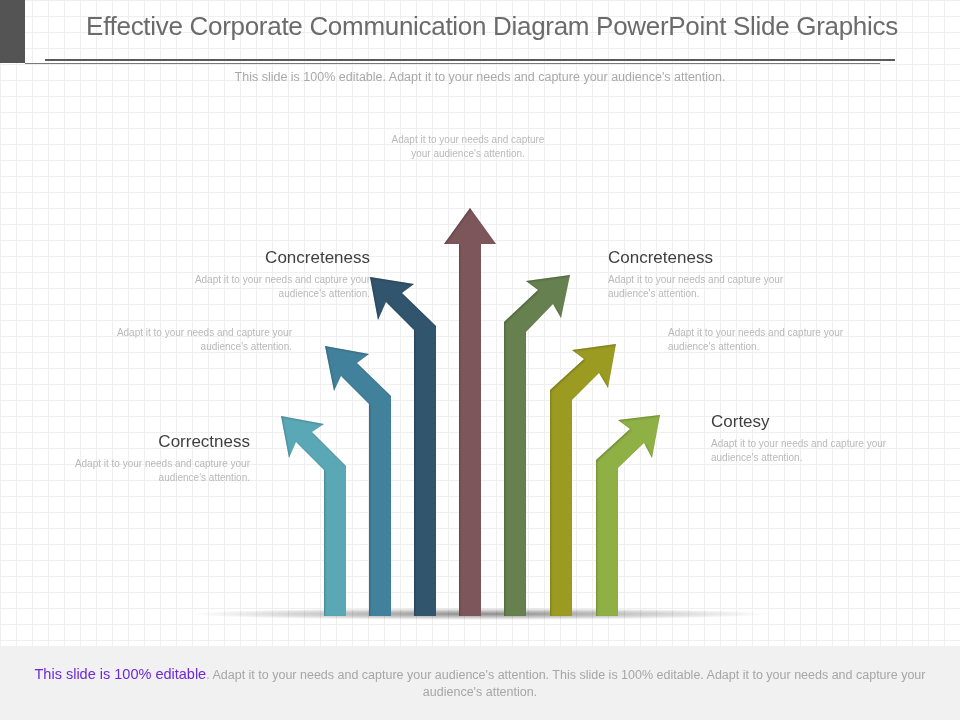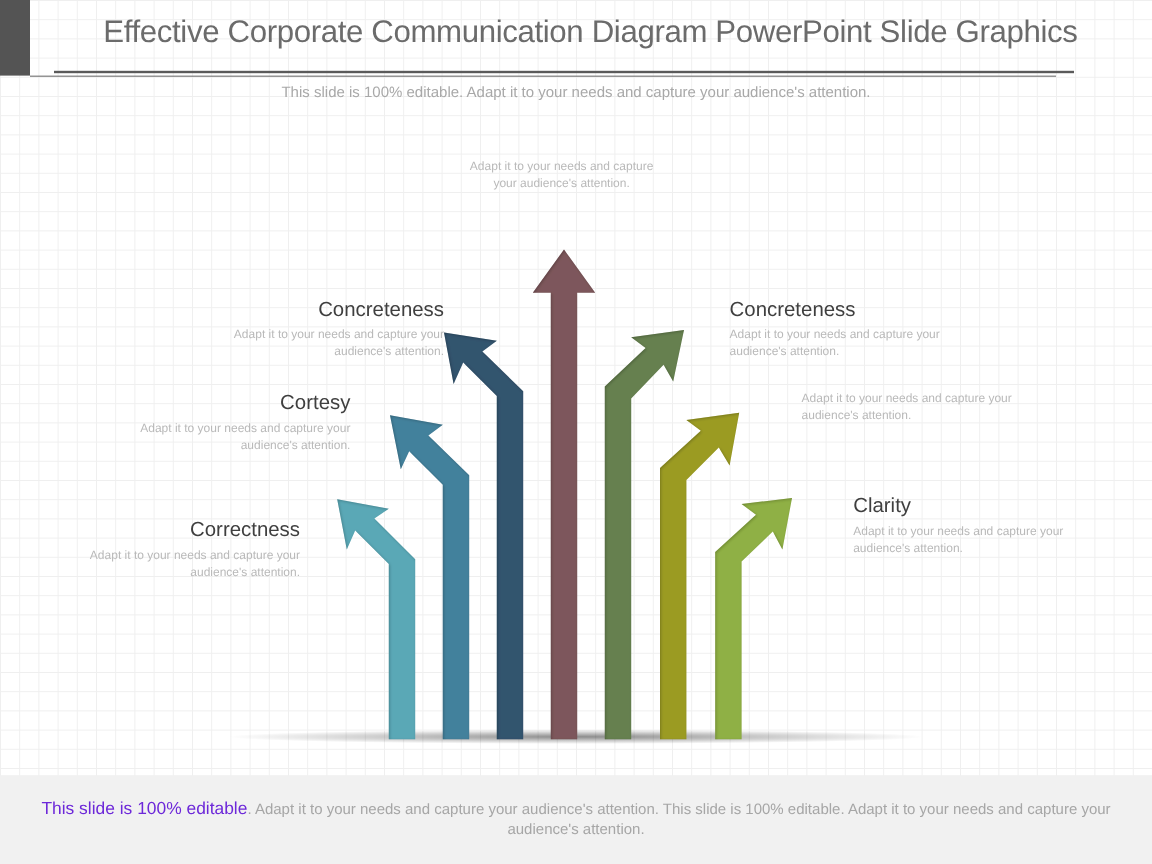--- a/index.html
+++ b/index.html
@@ -103,33 +103,32 @@
   <div class="head">Concreteness</div>
   <div class="desc" style="padding-left:34px;">Adapt it to your needs and capture your audience's attention.</div>
 </div>
 
 <div class="label align-l" style="left:608px; top:248px;">
   <div class="head">Concreteness</div>
   <div class="desc" style="padding-right:28px;">Adapt it to your needs and capture your audience's attention.</div>
 </div>
 
 <div class="label align-r" style="left:72px; top:326px;">
-  <div class="head">Cortesy</div>
   <div class="desc" style="padding-left:34px;">Adapt it to your needs and capture your audience's attention.</div>
 </div>
 
 <div class="label align-l" style="left:668px; top:326px;">
   <div class="desc" style="padding-right:28px;">Adapt it to your needs and capture your audience's attention.</div>
 </div>
 
 <div class="label align-r" style="left:30px; top:432px;">
   <div class="head">Correctness</div>
   <div class="desc" style="padding-left:34px;">Adapt it to your needs and capture your audience's attention.</div>
 </div>
 
 <div class="label align-l" style="left:711px; top:412px;">
-  <div class="head">Clarity</div>
+  <div class="head">Cortesy</div>
   <div class="desc" style="padding-right:28px;">Adapt it to your needs and capture your audience's attention.</div>
 </div>
 
 <div class="footer">
   <div class="footer-text"><span class="lead">This slide is 100% editable</span><span>. Adapt it to your needs and capture your audience's attention. This slide is 100% editable. Adapt it to your needs and capture your audience's attention.</span></div>
 </div>
 
 </body></html>

